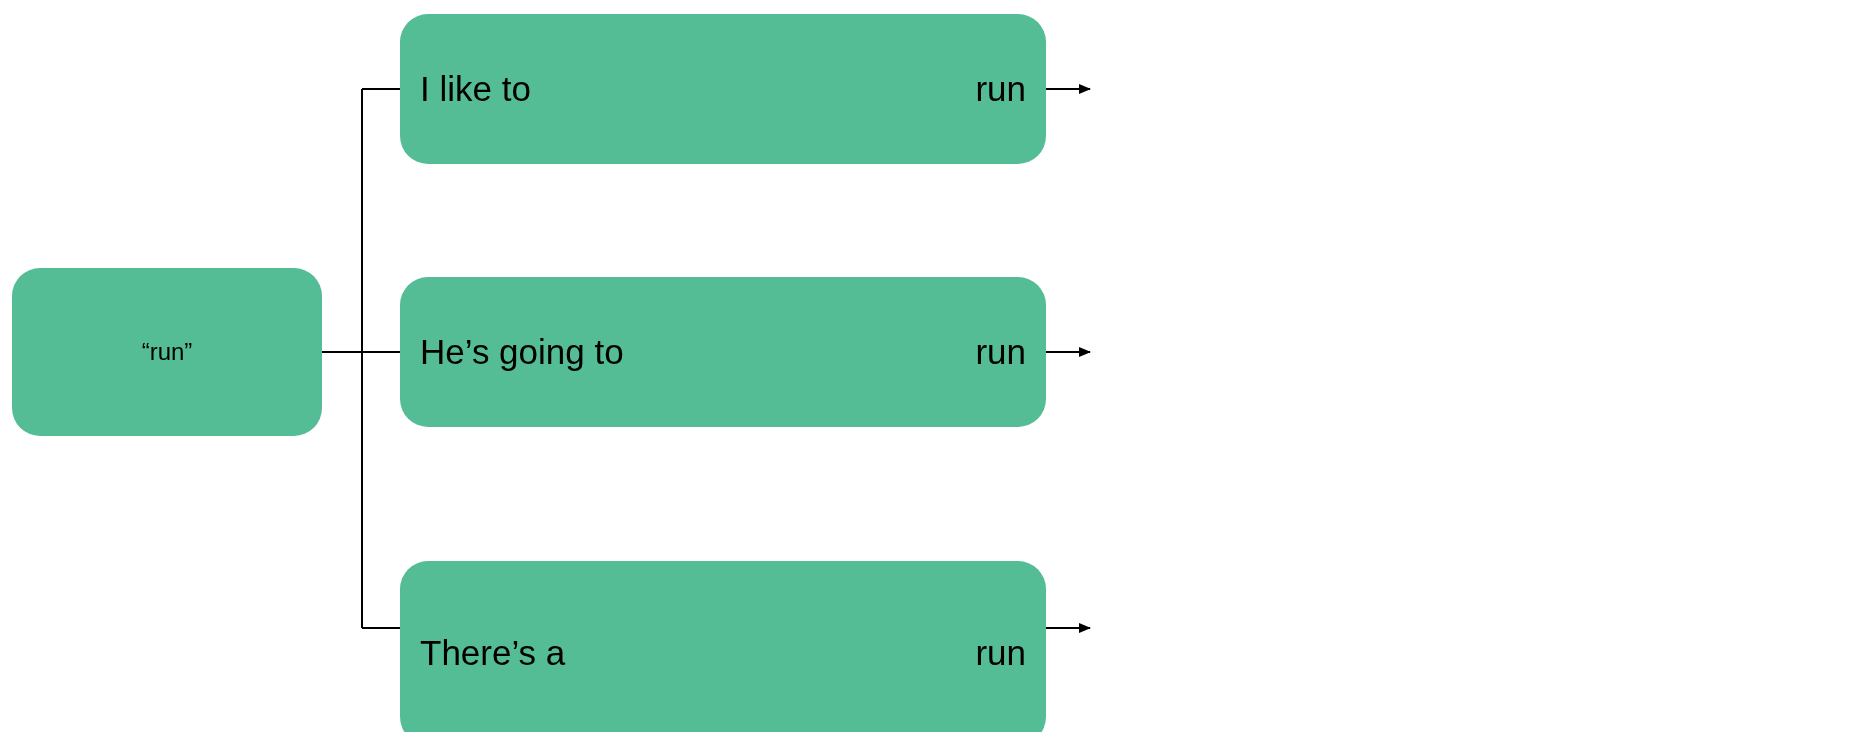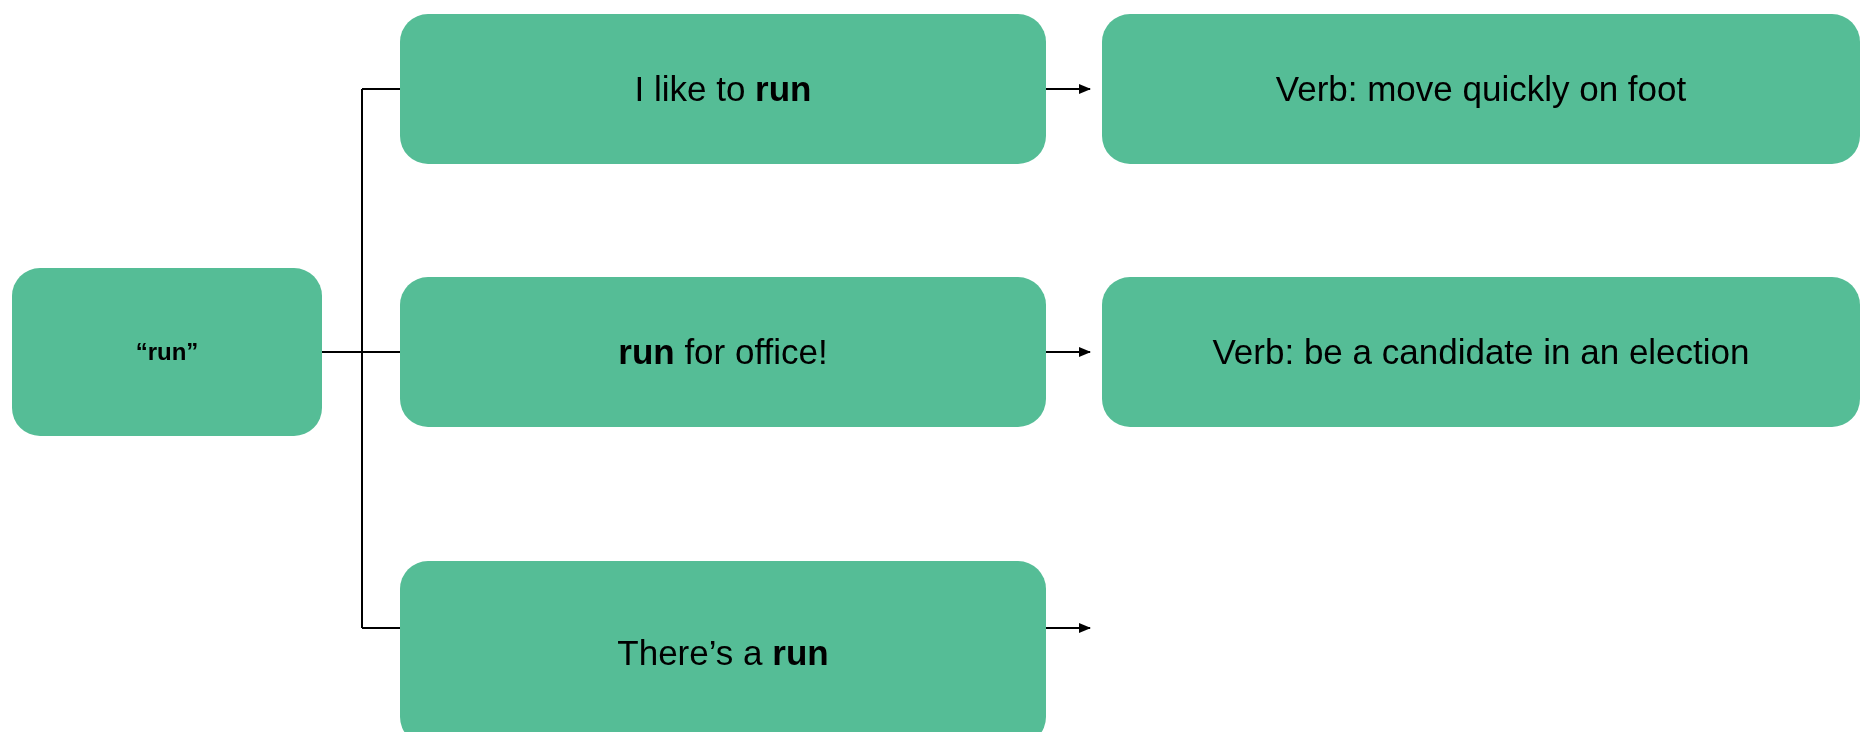--- a/index.html
+++ b/index.html
@@ -41,30 +41,30 @@
     color: var(--node-text);
     border-radius: 28px;
     display: flex;
     align-items: center;
     justify-content: center;
     text-align: center;
     font-size: 35px;
     line-height: 1.2;
     padding: 0 20px;
   }
-  .node .bold { font-weight: 700; }
+  .node .bold { font-weight: 400; }
   .node span { white-space: pre; }
 
   .root-node {
     left: 12px; top: 268px;
     width: 310px; height: 168px;
     font-weight: 700;
     font-size: 24px;
   }
-  .sent { left: 400px; width: 646px; }
+  .sent { left: 400px; width: 646px; justify-content: space-between; }
   .def  { left: 1102px; width: 758px; }
   .row1 { top: 14px;  height: 150px; }
   .row2 { top: 277px; height: 150px; }
   .row3 { top: 561px; height: 184px; }
 </style>
 </head>
 <body>
 
 <div class="stage">
 
@@ -89,26 +89,24 @@
   </svg>
 
   <div class="node root-node">
       <span class="bold">“run”</span>
     </div>
 
   <div class="node sent row1">
       <span>I like to </span>
       <span class="bold">run</span>
     </div>
-  <div class="node def row1">Verb: move quickly on foot</div>
 
   <div class="node sent row2">
+      <span>He’s going to </span>
       <span class="bold">run</span>
-      <span> for office!</span>
     </div>
-  <div class="node def row2">Verb: be a candidate in an election</div>
 
   <div class="node sent row3">
       <span>There’s a </span>
       <span class="bold">run</span>
     </div>
 
 </div>
 
 </body></html>

